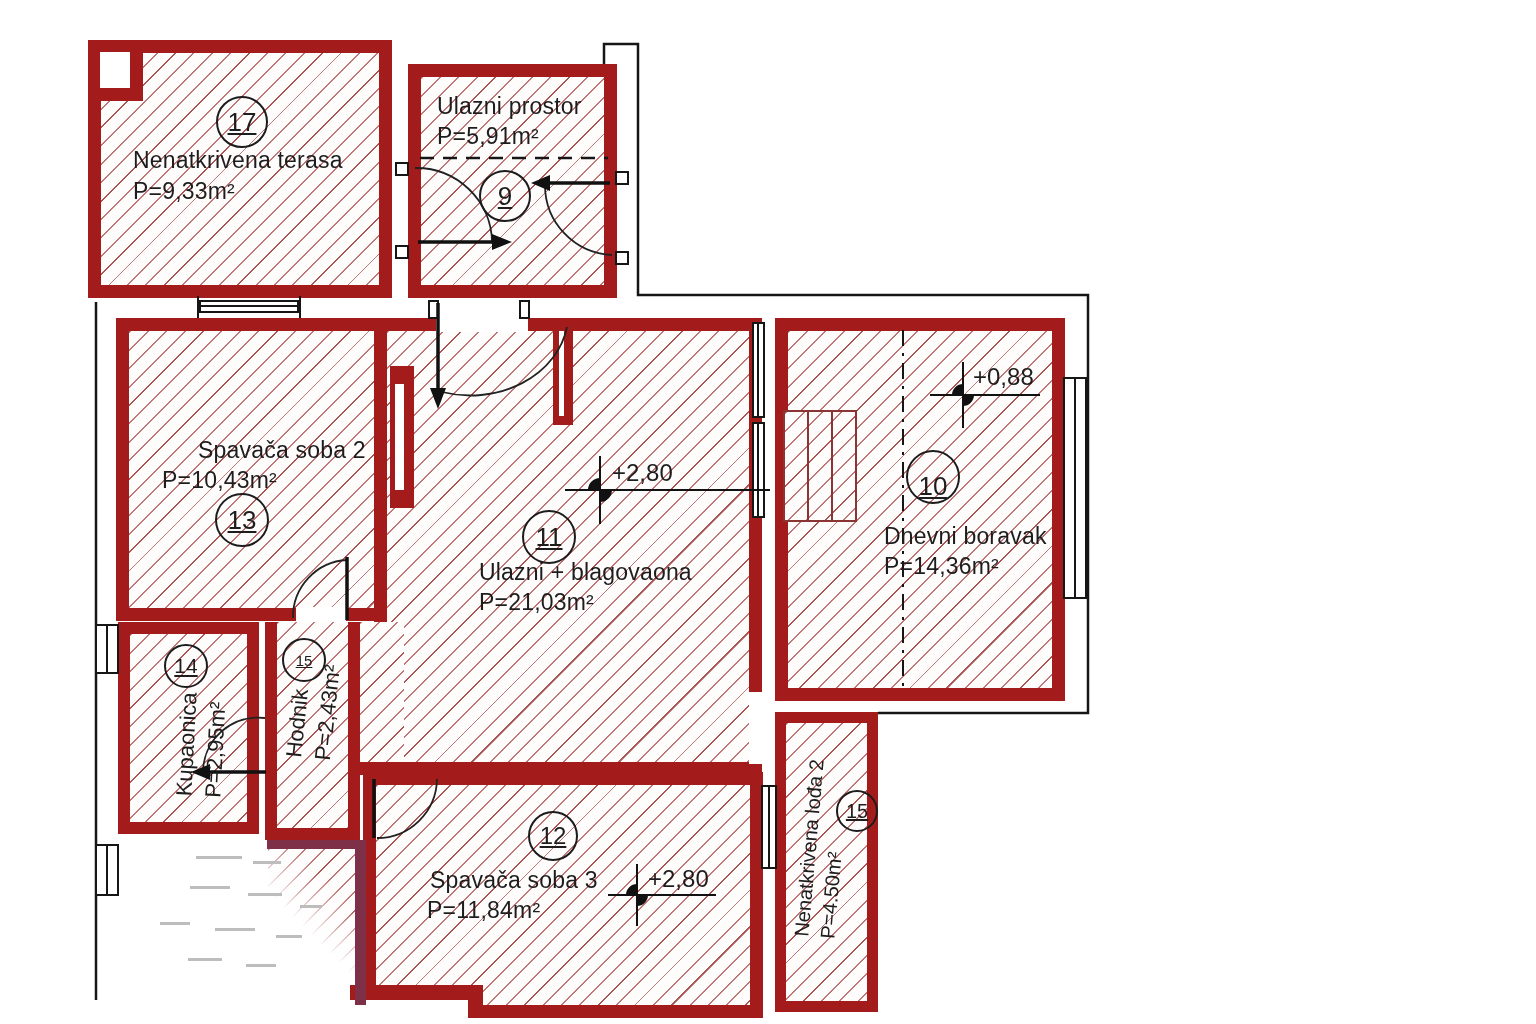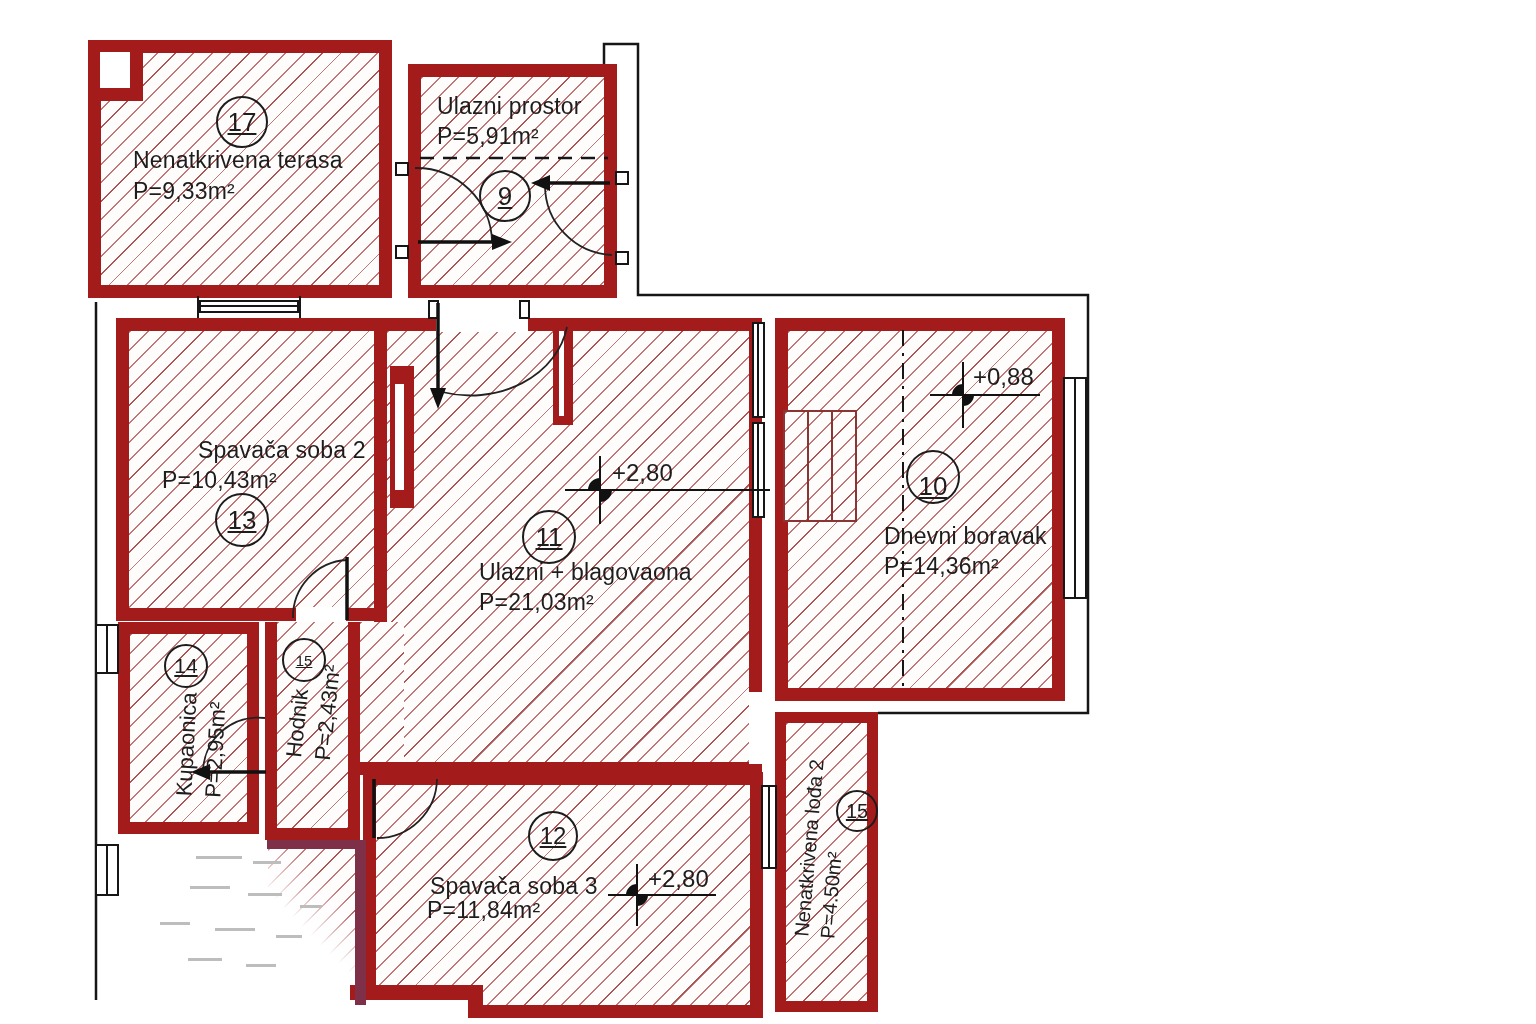--- a/index.html
+++ b/index.html
@@ -197,21 +197,21 @@
 
   <div class="label" style="left:162px;top:437px;margin-left:36px;">Spavača soba 2</div>
   <div class="label" style="left:162px;top:467px;">P=10,43m²</div>
 
   <div class="label" style="left:479px;top:559px;">Ulazni + blagovaona</div>
   <div class="label" style="left:479px;top:589px;">P=21,03m²</div>
 
   <div class="label" style="left:884px;top:523px;">Dnevni boravak</div>
   <div class="label" style="left:884px;top:553px;">P=14,36m²</div>
 
-  <div class="label" style="left:430px;top:867px;margin-top:6px;">Spavača soba 3</div>
+  <div class="label" style="left:430px;top:867px;">Spavača soba 3</div>
   <div class="label" style="left:427px;top:897px;">P=11,84m²</div>
 
   <div class="rot" style="left:201px;top:745px;">
     <div>Kupaonica</div>
     <div>P=2,95m²</div>
   </div>
   <div class="rot" style="left:313px;top:711px;transform:translate(-50%,-50%) rotate(-84deg);">
     <div>Hodnik</div>
     <div>P=2,43m²</div>
   </div>

